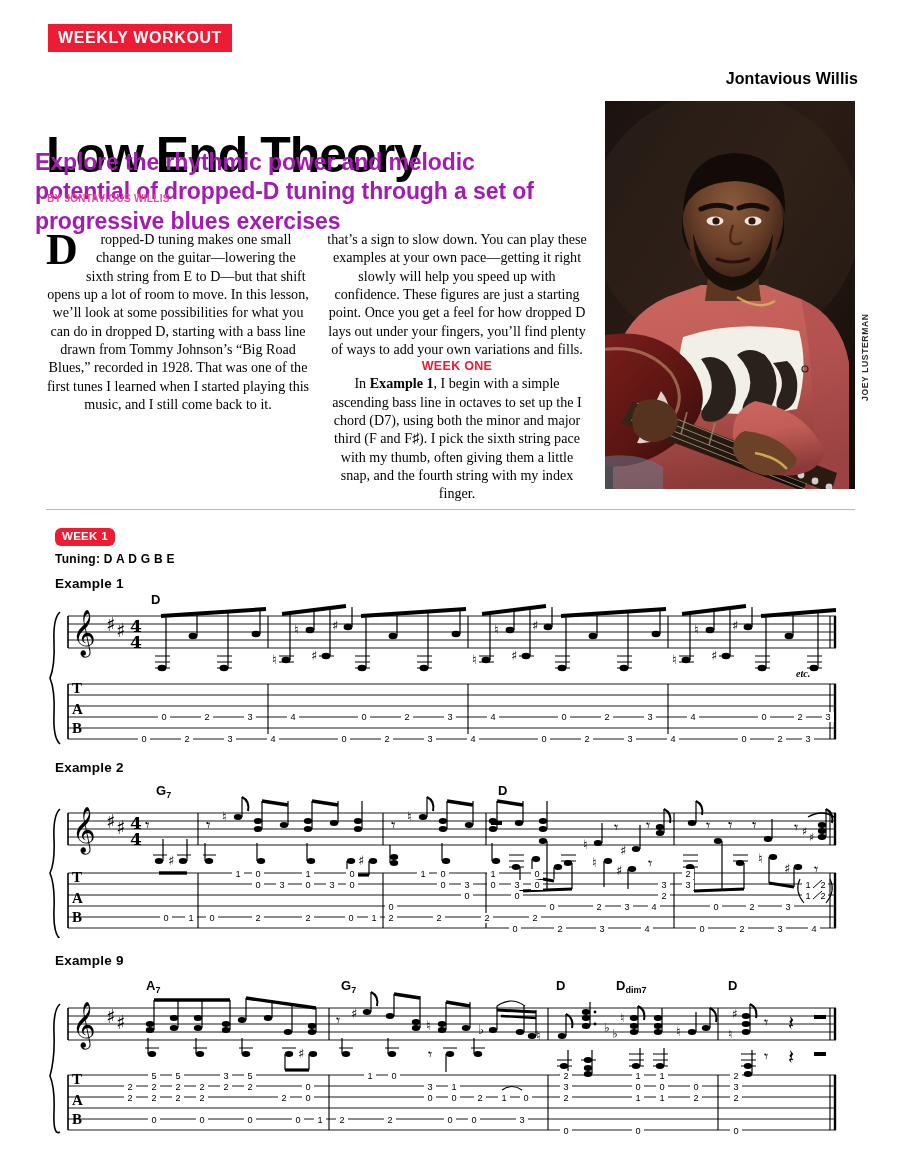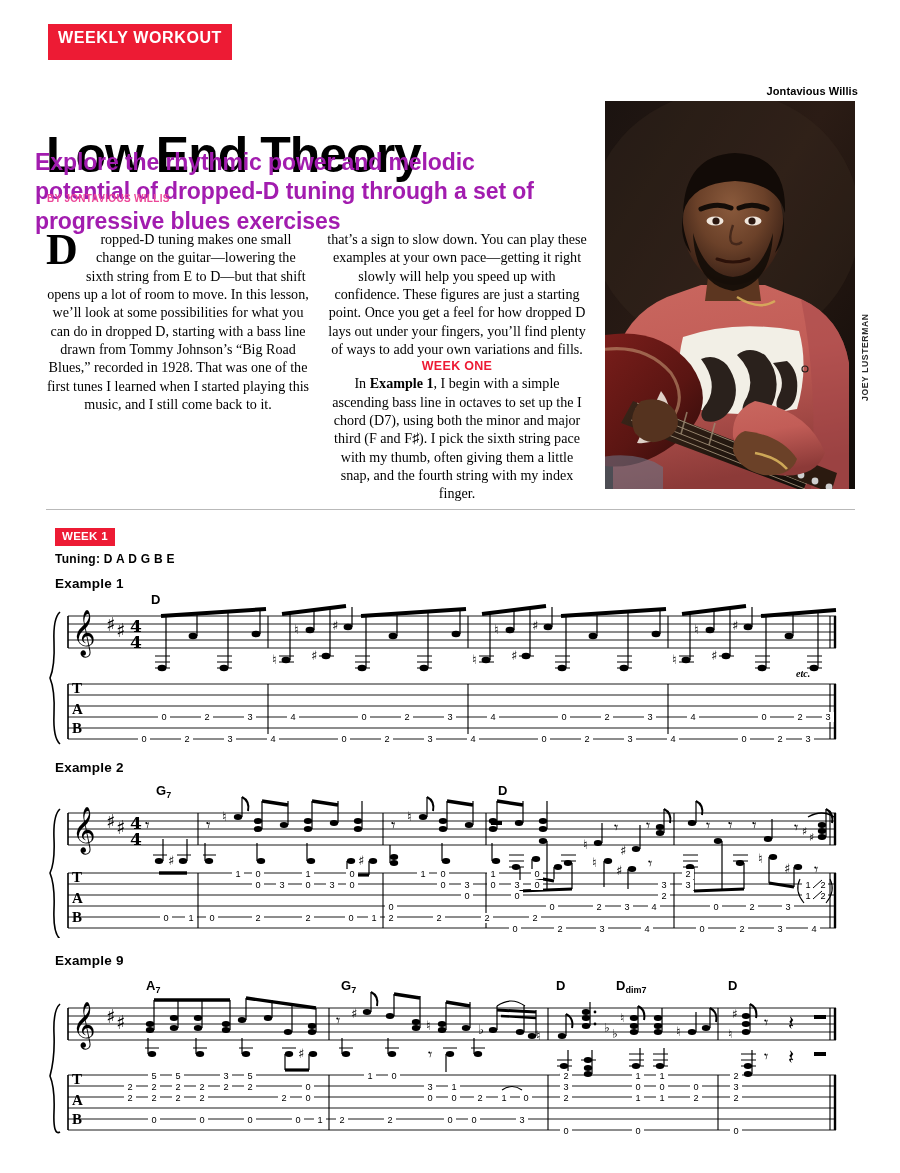--- a/index.html
+++ b/index.html
@@ -25,21 +25,21 @@
   
   .kicker {
     position: absolute;
     left: 48px;
     top: 24px;
     background: #ED1B34;
     color: #fff;
     font-weight: bold;
     font-size: 16px;
     letter-spacing: 0.6px;
-    padding: 6px 10px 14px 10px;
+    padding: 6px 10px 6px 10px;
     line-height: 1;
   }
 
   
   .title {
     position: absolute;
     left: 46px;
     top: 96px;
     font-size: 50px;
     font-weight: bold;
@@ -102,22 +102,22 @@
     margin: 13px 0 2px 0;
     text-indent: 0 !important;
     text-align: left;
   }
   .bold-inline { font-weight: bold; }
 
   
   .photo-caption {
     position: absolute;
     right: 42px;
-    top: 85px;
-    font-size: 11px;
+    top: 70px;
+    font-size: 16px;
     font-weight: bold;
     letter-spacing: 0.1px;
     text-align: right;
   }
   .photo-frame {
     position: absolute;
     left: 605px;
     top: 101px;
     width: 250px;
     height: 388px;
@@ -152,20 +152,21 @@
     position: absolute;
     left: 55px;
     top: 528px;
     background: #ED1B34;
     color: #fff;
     font-weight: bold;
     font-size: 11.5px;
     letter-spacing: 0.3px;
     padding: 3px 7px 3px 7px;
     line-height: 1;
+    border-radius: 6px;
   }
   .tuning {
     position: absolute;
     left: 55px;
     top: 552px;
     font-size: 12px;
     font-weight: bold;
     letter-spacing: 0.3px;
   }
   .ex-label {

